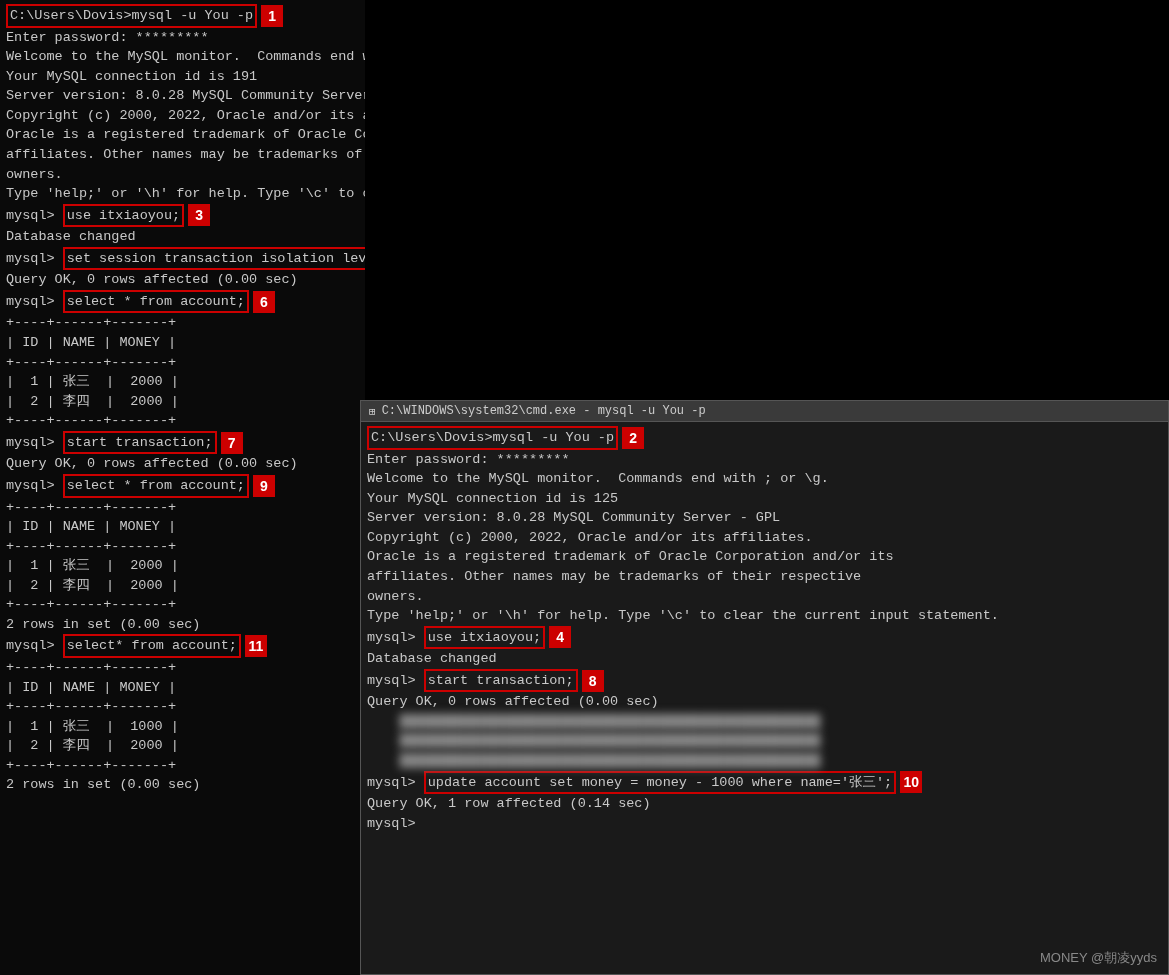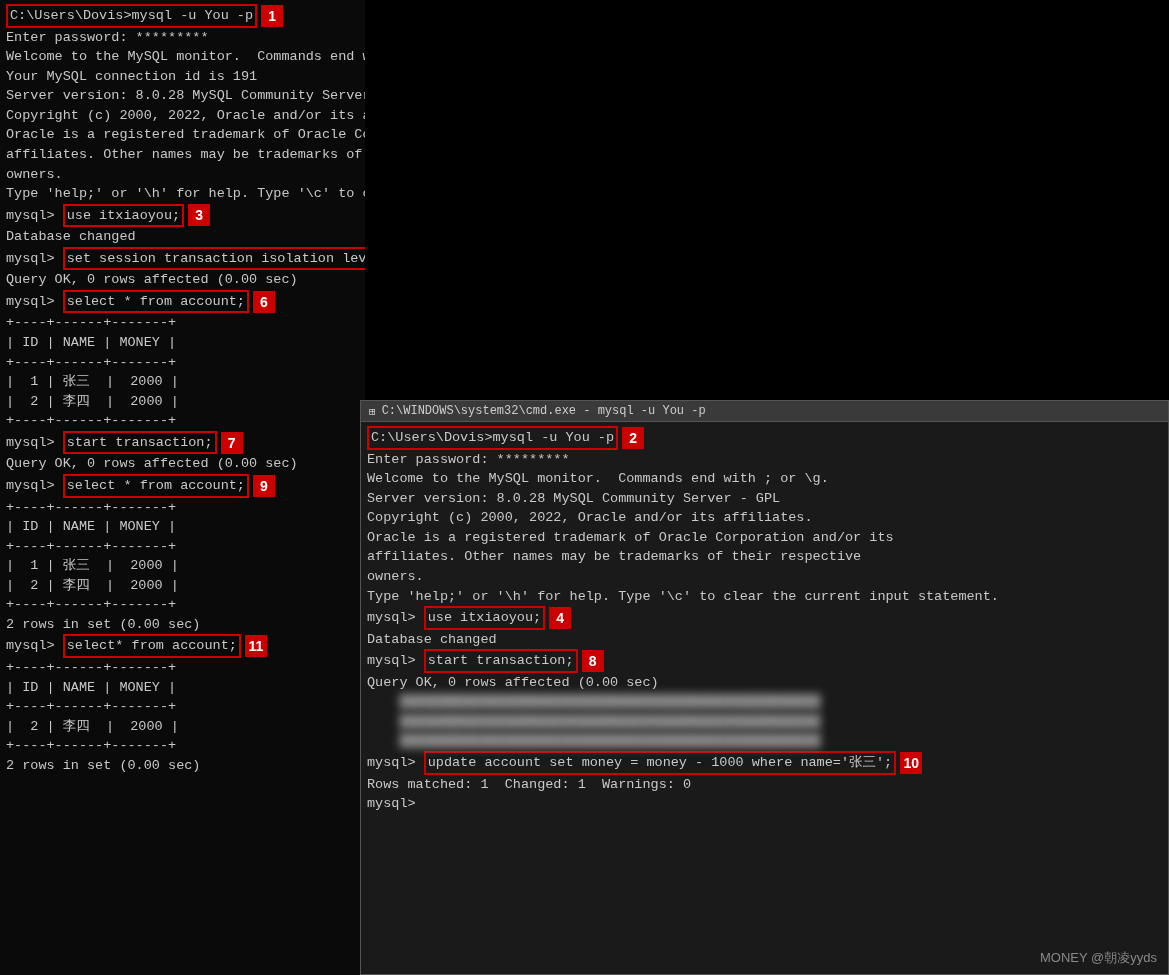--- a/index.html
+++ b/index.html
@@ -103,53 +103,55 @@
     <div style="line-height: 1.45; white-space: pre; font-family: &quot;Courier New&quot;, Courier, monospace; font-size: 13.5px; color: rgb(200, 200, 200);">+----+------+-------+</div>
     <div style="line-height: 1.45; white-space: pre; font-family: &quot;Courier New&quot;, Courier, monospace; font-size: 13.5px; color: rgb(200, 200, 200);">|  1 | 张三  |  2000 |</div>
     <div style="line-height: 1.45; white-space: pre; font-family: &quot;Courier New&quot;, Courier, monospace; font-size: 13.5px; color: rgb(200, 200, 200);">|  2 | 李四  |  2000 |</div>
     <div style="line-height: 1.45; white-space: pre; font-family: &quot;Courier New&quot;, Courier, monospace; font-size: 13.5px; color: rgb(200, 200, 200);">+----+------+-------+</div>
     <div style="line-height: 1.45; white-space: pre; font-family: &quot;Courier New&quot;, Courier, monospace; font-size: 13.5px; color: rgb(200, 200, 200);">2 rows in set (0.00 sec)</div>
     <div style="line-height: 1.45; white-space: pre; font-family: &quot;Courier New&quot;, Courier, monospace; font-size: 13.5px; color: rgb(200, 200, 200);"></div>
     <div style="line-height: 1.45; white-space: pre; font-family: &quot;Courier New&quot;, Courier, monospace; font-size: 13.5px; display: flex; align-items: center; flex-wrap: nowrap;"><span style="color: rgb(200, 200, 200);">mysql&gt; </span><span style="color: rgb(200, 200, 200); border: 2px solid rgb(204, 0, 0); padding: 0px 2px;">select* from account;</span><span style="display: inline-block; background: rgb(204, 0, 0); color: rgb(255, 255, 255); font-size: 14px; font-weight: bold; font-family: Arial, sans-serif; min-width: 22px; height: 22px; line-height: 22px; text-align: center; margin-left: 4px; padding: 0px 3px;">11</span></div>
     <div style="line-height: 1.45; white-space: pre; font-family: &quot;Courier New&quot;, Courier, monospace; font-size: 13.5px; color: rgb(200, 200, 200);">+----+------+-------+</div>
     <div style="line-height: 1.45; white-space: pre; font-family: &quot;Courier New&quot;, Courier, monospace; font-size: 13.5px; color: rgb(200, 200, 200);">| ID | NAME | MONEY |</div>
     <div style="line-height: 1.45; white-space: pre; font-family: &quot;Courier New&quot;, Courier, monospace; font-size: 13.5px; color: rgb(200, 200, 200);">+----+------+-------+</div>
+    <div style="line-height: 1.45; white-space: pre; font-family: &quot;Courier New&quot;, Courier, monospace; font-size: 13.5px; color: rgb(200, 200, 200);">|  1 | 张三  |  1000 |</div>
     <div style="line-height: 1.45; white-space: pre; font-family: &quot;Courier New&quot;, Courier, monospace; font-size: 13.5px; color: rgb(200, 200, 200);">|  2 | 李四  |  2000 |</div>
     <div style="line-height: 1.45; white-space: pre; font-family: &quot;Courier New&quot;, Courier, monospace; font-size: 13.5px; color: rgb(200, 200, 200);">+----+------+-------+</div>
     <div style="line-height: 1.45; white-space: pre; font-family: &quot;Courier New&quot;, Courier, monospace; font-size: 13.5px; color: rgb(200, 200, 200);">2 rows in set (0.00 sec)</div>
   </div>
 
 <div class="right-pane" id="right-terminal">
   <div class="right-pane-titlebar">
     <span style="font-size:11px;">⊞</span>
     <span>C:\WINDOWS\system32\cmd.exe - mysql -u You -p</span>
   </div>
   <div class="right-pane-body" id="right-terminal-body">
       <div style="line-height: 1.45; white-space: pre; font-family: &quot;Courier New&quot;, Courier, monospace; font-size: 13.5px; display: flex; align-items: center;"><span style="color: rgb(200, 200, 200); border: 2px solid rgb(204, 0, 0); padding: 0px 2px;">C:\Users\Dovis&gt;mysql -u You -p</span><span style="display: inline-block; background: rgb(204, 0, 0); color: rgb(255, 255, 255); font-size: 14px; font-weight: bold; font-family: Arial, sans-serif; min-width: 22px; height: 22px; line-height: 22px; text-align: center; margin-left: 4px; padding: 0px 3px;">2</span></div>
       <div style="line-height: 1.45; white-space: pre; font-family: &quot;Courier New&quot;, Courier, monospace; font-size: 13.5px; color: rgb(200, 200, 200);">Enter password: *********</div>
       <div style="line-height: 1.45; white-space: pre; font-family: &quot;Courier New&quot;, Courier, monospace; font-size: 13.5px; color: rgb(200, 200, 200);">Welcome to the MySQL monitor.  Commands end with ; or \g.</div>
+      <div style="line-height: 1.45; white-space: pre; font-family: &quot;Courier New&quot;, Courier, monospace; font-size: 13.5px; color: rgb(200, 200, 200);">Your MySQL connection id is 125</div>
       <div style="line-height: 1.45; white-space: pre; font-family: &quot;Courier New&quot;, Courier, monospace; font-size: 13.5px; color: rgb(200, 200, 200);">Server version: 8.0.28 MySQL Community Server - GPL</div>
       <div style="line-height: 1.45; white-space: pre; font-family: &quot;Courier New&quot;, Courier, monospace; font-size: 13.5px; color: rgb(200, 200, 200);"></div>
       <div style="line-height: 1.45; white-space: pre; font-family: &quot;Courier New&quot;, Courier, monospace; font-size: 13.5px; color: rgb(200, 200, 200);">Copyright (c) 2000, 2022, Oracle and/or its affiliates.</div>
       <div style="line-height: 1.45; white-space: pre; font-family: &quot;Courier New&quot;, Courier, monospace; font-size: 13.5px; color: rgb(200, 200, 200);"></div>
       <div style="line-height: 1.45; white-space: pre; font-family: &quot;Courier New&quot;, Courier, monospace; font-size: 13.5px; color: rgb(200, 200, 200);">Oracle is a registered trademark of Oracle Corporation and/or its</div>
       <div style="line-height: 1.45; white-space: pre; font-family: &quot;Courier New&quot;, Courier, monospace; font-size: 13.5px; color: rgb(200, 200, 200);">affiliates. Other names may be trademarks of their respective</div>
       <div style="line-height: 1.45; white-space: pre; font-family: &quot;Courier New&quot;, Courier, monospace; font-size: 13.5px; color: rgb(200, 200, 200);">owners.</div>
       <div style="line-height: 1.45; white-space: pre; font-family: &quot;Courier New&quot;, Courier, monospace; font-size: 13.5px; color: rgb(200, 200, 200);"></div>
       <div style="line-height: 1.45; white-space: pre; font-family: &quot;Courier New&quot;, Courier, monospace; font-size: 13.5px; color: rgb(200, 200, 200);">Type 'help;' or '\h' for help. Type '\c' to clear the current input statement.</div>
       <div style="line-height: 1.45; white-space: pre; font-family: &quot;Courier New&quot;, Courier, monospace; font-size: 13.5px; color: rgb(200, 200, 200);"></div>
       <div style="line-height: 1.45; white-space: pre; font-family: &quot;Courier New&quot;, Courier, monospace; font-size: 13.5px; display: flex; align-items: center; flex-wrap: nowrap;"><span style="color: rgb(200, 200, 200);">mysql&gt; </span><span style="color: rgb(200, 200, 200); border: 2px solid rgb(204, 0, 0); padding: 0px 2px;">use itxiaoyou;</span><span style="display: inline-block; background: rgb(204, 0, 0); color: rgb(255, 255, 255); font-size: 14px; font-weight: bold; font-family: Arial, sans-serif; min-width: 22px; height: 22px; line-height: 22px; text-align: center; margin-left: 4px; padding: 0px 3px;">4</span></div>
       <div style="line-height: 1.45; white-space: pre; font-family: &quot;Courier New&quot;, Courier, monospace; font-size: 13.5px; color: rgb(200, 200, 200);">Database changed</div>
       <div style="line-height: 1.45; white-space: pre; font-family: &quot;Courier New&quot;, Courier, monospace; font-size: 13.5px; display: flex; align-items: center; flex-wrap: nowrap;"><span style="color: rgb(200, 200, 200);">mysql&gt; </span><span style="color: rgb(200, 200, 200); border: 2px solid rgb(204, 0, 0); padding: 0px 2px;">start transaction;</span><span style="display: inline-block; background: rgb(204, 0, 0); color: rgb(255, 255, 255); font-size: 14px; font-weight: bold; font-family: Arial, sans-serif; min-width: 22px; height: 22px; line-height: 22px; text-align: center; margin-left: 4px; padding: 0px 3px;">8</span></div>
       <div style="line-height: 1.45; white-space: pre; font-family: &quot;Courier New&quot;, Courier, monospace; font-size: 13.5px; color: rgb(200, 200, 200);">Query OK, 0 rows affected (0.00 sec)</div>
       <div style="line-height: 1.45; white-space: pre; font-family: &quot;Courier New&quot;, Courier, monospace; font-size: 13.5px; color: rgb(200, 200, 200);"></div>
       <div style="line-height: 1.45; white-space: pre; font-family: &quot;Courier New&quot;, Courier, monospace; font-size: 13.5px; filter: blur(4px); color: rgb(136, 136, 136);">    ████████████████████████████████████████████████████</div>
       <div style="line-height: 1.45; white-space: pre; font-family: &quot;Courier New&quot;, Courier, monospace; font-size: 13.5px; filter: blur(4px); color: rgb(136, 136, 136);">    ████████████████████████████████████████████████████</div>
       <div style="line-height: 1.45; white-space: pre; font-family: &quot;Courier New&quot;, Courier, monospace; font-size: 13.5px; filter: blur(4px); color: rgb(136, 136, 136);">    ████████████████████████████████████████████████████</div>
       <div style="line-height: 1.45; white-space: pre; font-family: &quot;Courier New&quot;, Courier, monospace; font-size: 13.5px; color: rgb(200, 200, 200);"></div>
       <div style="line-height: 1.45; white-space: pre; font-family: &quot;Courier New&quot;, Courier, monospace; font-size: 13.5px; display: flex; align-items: center; flex-wrap: nowrap;"><span style="color: rgb(200, 200, 200);">mysql&gt; </span><span style="color: rgb(200, 200, 200); border: 2px solid rgb(204, 0, 0); padding: 0px 2px;">update account set money = money - 1000 where name='张三';</span><span style="display: inline-block; background: rgb(204, 0, 0); color: rgb(255, 255, 255); font-size: 14px; font-weight: bold; font-family: Arial, sans-serif; min-width: 22px; height: 22px; line-height: 22px; text-align: center; margin-left: 4px; padding: 0px 3px;">10</span></div>
-      <div style="line-height: 1.45; white-space: pre; font-family: &quot;Courier New&quot;, Courier, monospace; font-size: 13.5px; color: rgb(200, 200, 200);">Rows matched: 1  Changed: 1  Warnings: 0</div>
+      <div style="line-height: 1.45; white-space: pre; font-family: &quot;Courier New&quot;, Courier, monospace; font-size: 13.5px; color: rgb(200, 200, 200);">Query OK, 1 row affected (0.14 sec)</div>
       <div style="line-height: 1.45; white-space: pre; font-family: &quot;Courier New&quot;, Courier, monospace; font-size: 13.5px; color: rgb(200, 200, 200);"></div>
       <div style="line-height: 1.45; white-space: pre; font-family: &quot;Courier New&quot;, Courier, monospace; font-size: 13.5px; color: rgb(200, 200, 200);">mysql&gt;</div>
     </div>
 </div>
 
 <div class="watermark">MONEY @朝凌yyds</div>
 
 </body></html>

